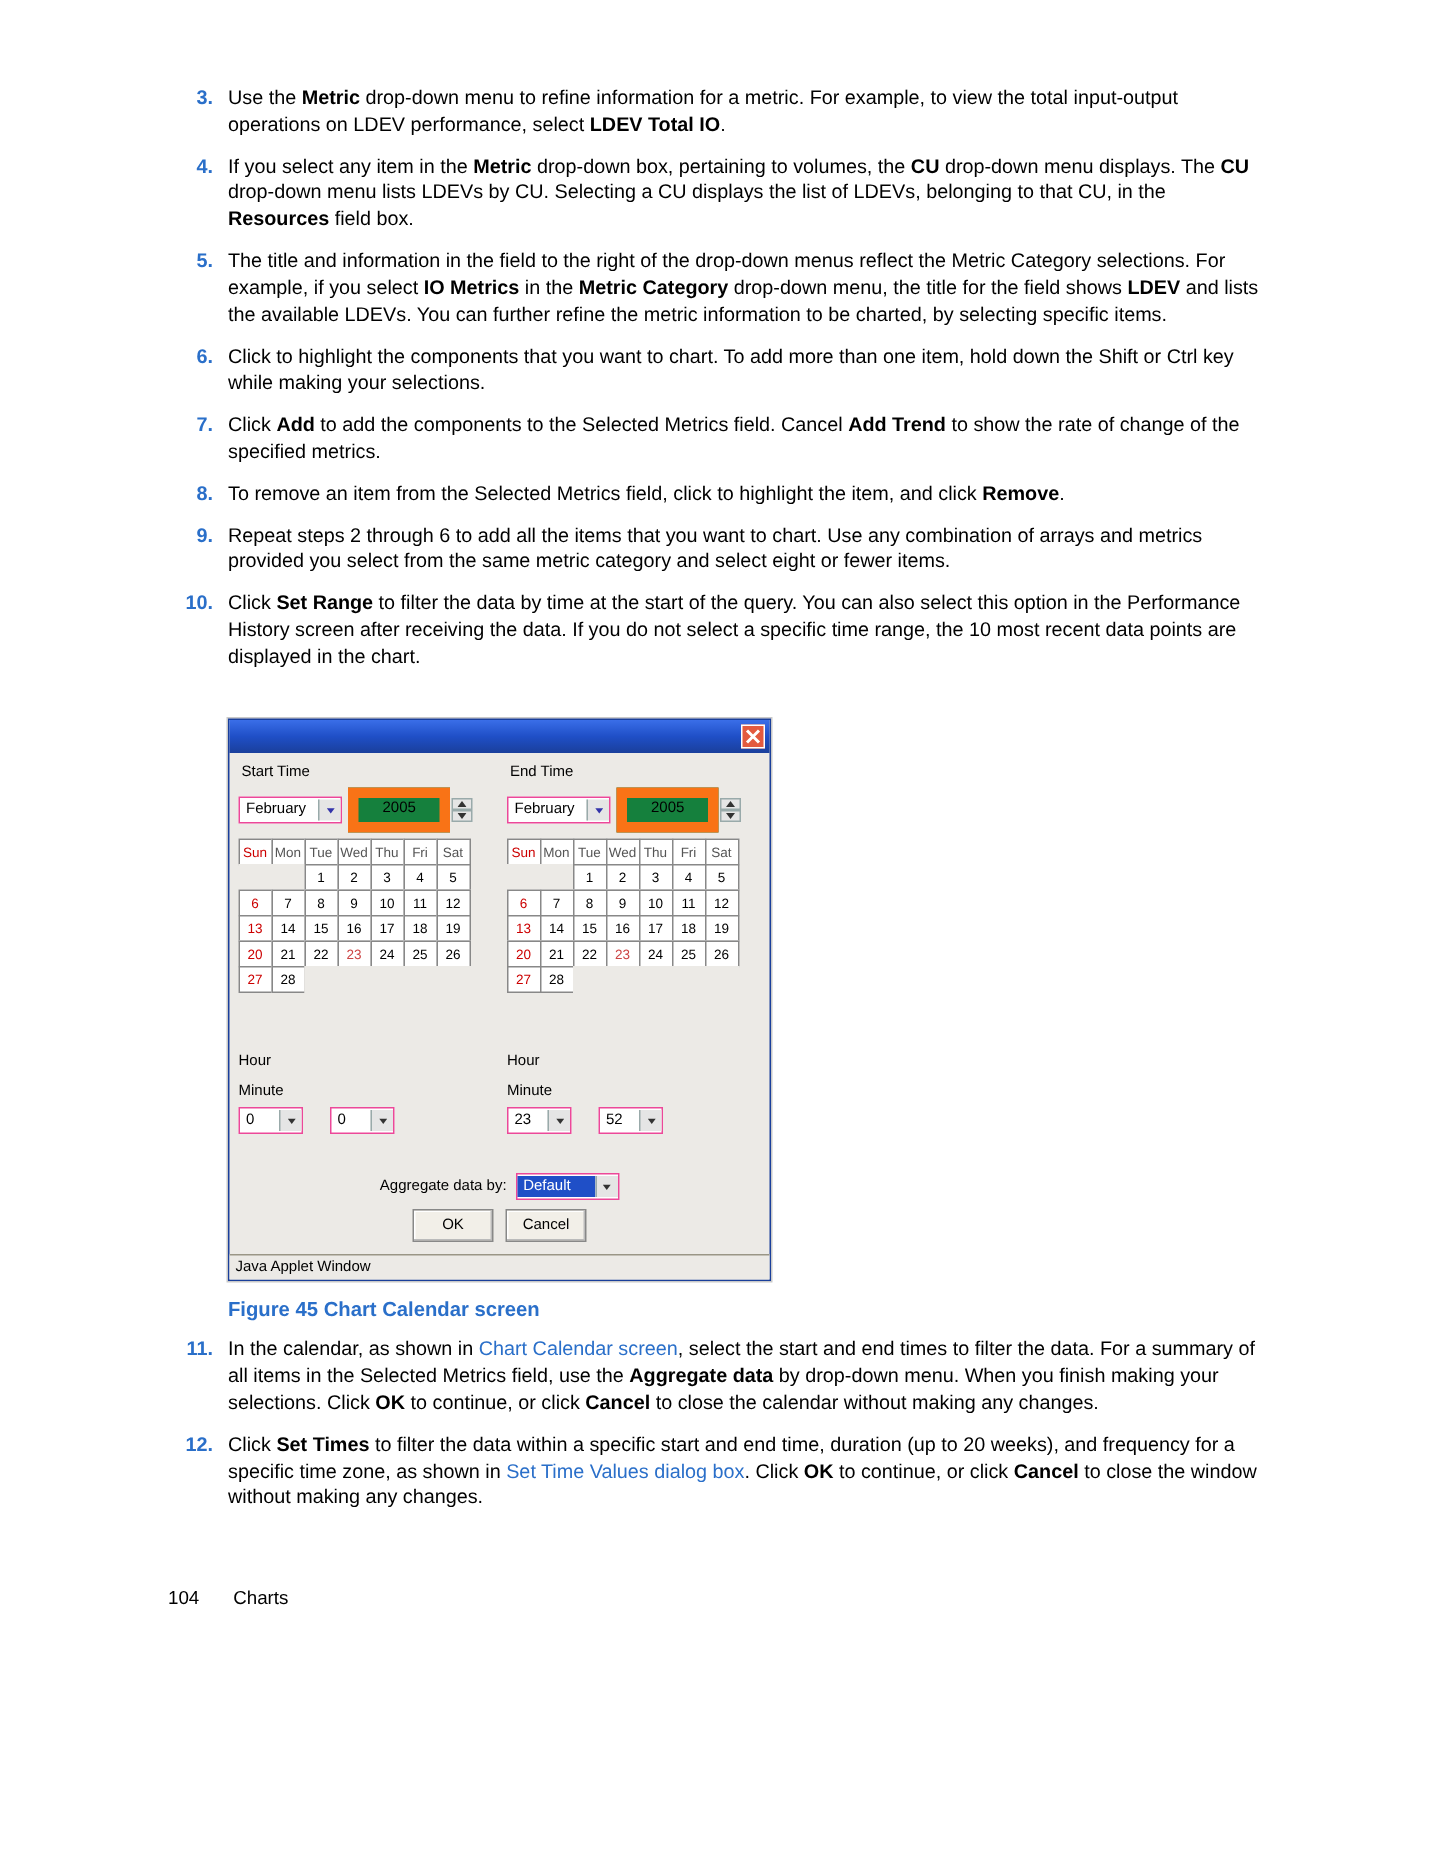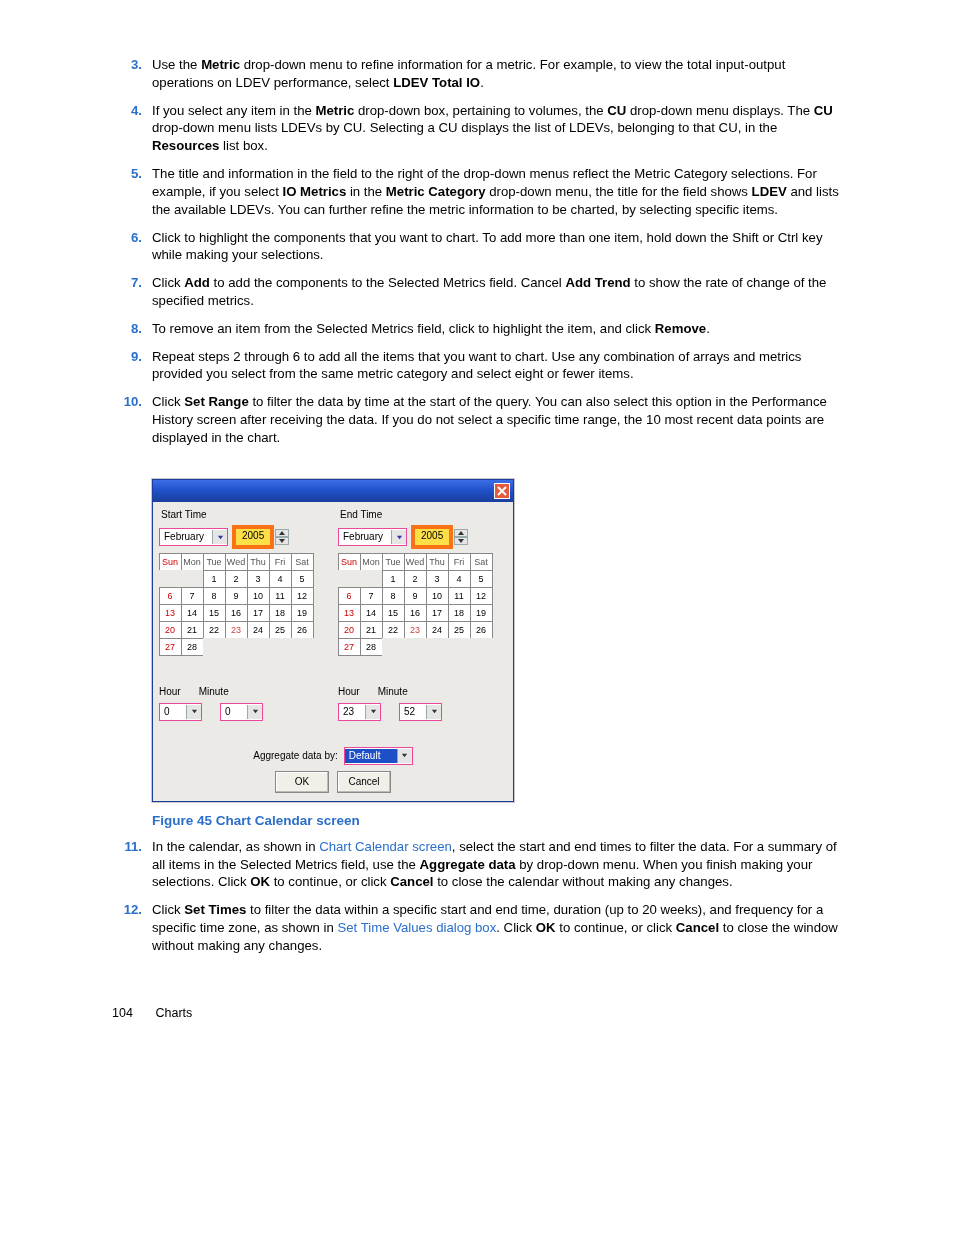--- a/index.html
+++ b/index.html
@@ -38,31 +38,31 @@
   .closebtn svg{width:10px;height:10px;}
   .dbody { padding:6px 6px 2px 6px; display:flex; gap:10px;}
   .col { flex:1; }
   .grouplabel { display:block; margin-bottom:4px; padding-left:2px;}
   .monthrow { display:flex; gap:4px; align-items:center; margin-bottom:4px;}
   .combo { display:flex; align-items:center; height:16px; border:1px solid #ec4899; background:#fff; }
   .combo .ctext{ padding:0 4px; min-width:44px; font-size:10px; line-height:14px;}
   .combo .cbtn{ width:14px;height:14px; background:#e5e5e5; border-left:1px solid #9aa; display:flex;align-items:center;justify-content:center;}
   .combo .cbtn svg{width:7px;height:7px;}
   .yearbox{display:flex;align-items:center;}
-  .yearbox .yval{border:4px solid #f97316;background:#fde047;height:16px;line-height:14px;padding:0 6px;font-size:10px;}
+  .yearbox .yval{border:7px solid #f97316;background:#15803d;height:16px;line-height:14px;padding:0 16px;font-size:10px;}
   .spin{display:flex;flex-direction:column;margin-left:1px;}
   .spin div{height:8px;width:14px;background:#e5e5e5;border:1px solid #9aa;box-sizing:border-box;display:flex;align-items:center;justify-content:center;}
   .spin svg{width:6px;height:4px;}
   .cal { display:grid; grid-template-columns: repeat(7, 22px); gap:0; }
   .cal div{height:16px;border:1px solid #888;background:#fff;display:flex;align-items:center;justify-content:center;font-size:9px;margin:-0.5px;}
   .cal .hdr{color:#555;}
   .cal .sun{color:#c00;}
   .cal .empty{background:#eceae6;border-color:#eceae6;}
   .cal .cur{color:#c44;}
-  .hm{display:flex;gap:18px;margin-top:30px;}
+  .hm{display:flex;gap:6px;margin-top:40px;flex-direction:column;}
   .hm .lab{font-size:10px;}
   .hmrow{display:flex;gap:18px;margin-top:4px;}
   .centerrow{display:flex;align-items:center;justify-content:center;gap:6px;padding:24px 0 6px 0;clear:both;}
   .centerrow .combo.sel .ctext{background:#1f4fc7;color:#fff;}
   .btnrow{display:flex;justify-content:center;gap:8px;padding-bottom:8px;}
   .winbtn{height:20px;min-width:52px;border:1px solid #888;background:#f2efe8;font-size:10px;display:flex;align-items:center;justify-content:center;box-shadow:inset -1px -1px 0 #bbb, inset 1px 1px 0 #fff;}
   .statusbar{border-top:1px solid #9a9686;height:16px;line-height:16px;padding-left:4px;font-size:10px;background:#eceae6;}
 </style>
 </head>
 <body>
@@ -72,21 +72,21 @@
   <li>
       <span class="num">3.</span>
     <span class="body">
       <span>Use the </span><b>Metric</b><span> drop-down menu to refine information for a metric. For example, to view the total input-output operations on LDEV performance, select </span><b>LDEV Total IO</b><span>.</span>
     </span>
     </li>
 
   <li>
       <span class="num">4.</span>
     <span class="body">
-      <span>If you select any item in the </span><b>Metric</b><span> drop-down box, pertaining to volumes, the </span><b>CU</b><span> drop-down menu displays. The </span><b>CU</b><span> drop-down menu lists LDEVs by CU. Selecting a CU displays the list of LDEVs, belonging to that CU, in the </span><b>Resources</b><span> list box.</span>
+      <span>If you select any item in the </span><b>Metric</b><span> drop-down box, pertaining to volumes, the </span><b>CU</b><span> drop-down menu displays. The </span><b>CU</b><span> drop-down menu lists LDEVs by CU. Selecting a CU displays the list of LDEVs, belonging to that CU, in the </span><b>Resources</b><span> field box.</span>
     </span>
     </li>
 
   <li>
       <span class="num">5.</span>
     <span class="body">
       <span>The title and information in the field to the right of the drop-down menus reflect the Metric Category selections. For example, if you select </span><b>IO Metrics</b><span> in the </span><b>Metric Category</b><span> drop-down menu, the title for the field shows </span><b>LDEV</b><span> and lists the available LDEVs. You can further refine the metric information to be charted, by selecting specific items.</span>
     </span>
     </li>
 
@@ -333,20 +333,21 @@
             <svg viewBox="0 0 8 8">
               <path d="M1 2 L4 6 L7 2 Z" fill="#333"></path>
             </svg>
           </span>
         </div>
     </div>
     <div class="btnrow">
       <div class="winbtn">OK</div>
       <div class="winbtn">Cancel</div>
     </div>
+    <div class="statusbar">Java Applet Window</div>
   </div>
 </div>
 
 <div class="caption">Figure 45 Chart Calendar screen</div>
 
 <ol class="steps">
   <li>
       <span class="num">11.</span>
     <span class="body">
       <span>In the calendar, as shown in </span><span class="link">Chart Calendar screen</span><span>, select the start and end times to filter the data. For a summary of all items in the Selected Metrics field, use the </span><b>Aggregate data</b><span> by drop-down menu. When you finish making your selections. Click </span><b>OK</b><span> to continue, or click </span><b>Cancel</b><span> to close the calendar without making any changes.</span>

